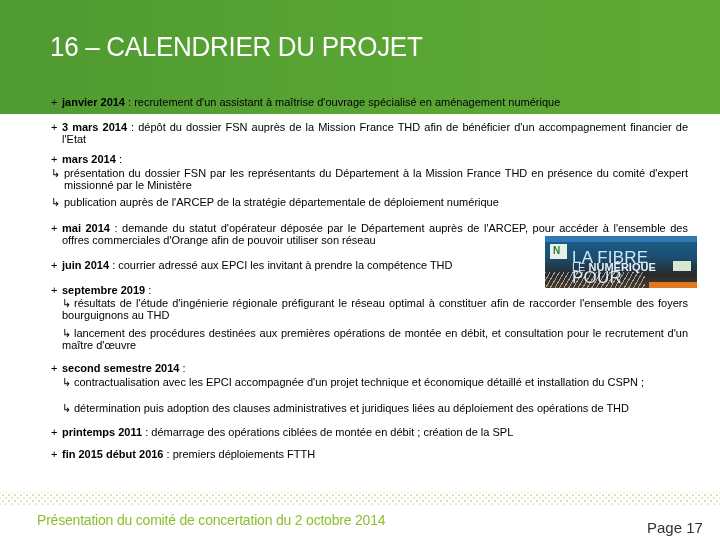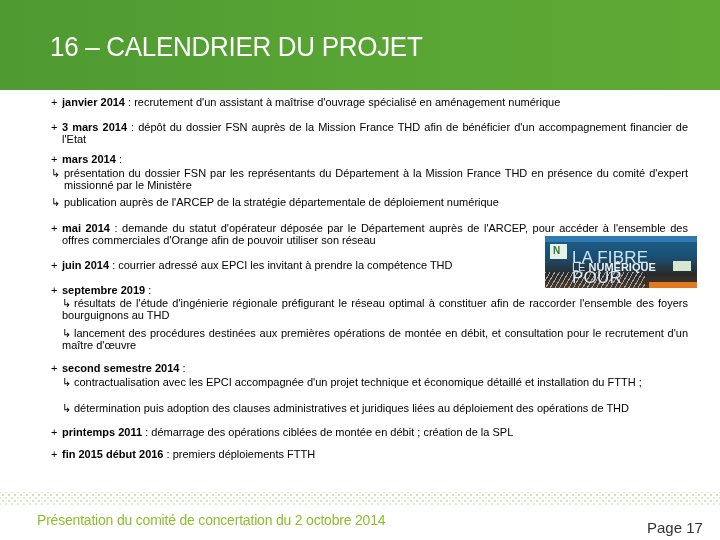--- a/index.html
+++ b/index.html
@@ -1,20 +1,20 @@
 <!DOCTYPE html>
 <html><head>
 <meta charset="utf-8">
 <style>
   * { margin: 0; padding: 0; box-sizing: border-box; }
   html, body { width: 720px; height: 540px; overflow: hidden; background: #ffffff; }
   body { position: relative; font-family: "Liberation Sans", sans-serif; color: #000; }
 
   .header {
-    position: absolute; left: 0; top: 0; width: 720px; height: 90px;
+    position: absolute; left: 0; top: 0; width: 720px; height: 114px;
     background: linear-gradient(90deg, #4f9a31 0%, #5aa634 60%, #5fa935 100%);
   }
   .title {
     position: absolute; left: 50px; top: 31px;
     color: #ffffff; font-size: 26px; font-weight: normal;
     font-family: "Liberation Sans", sans-serif; letter-spacing: -0.3px;
     transform: scaleY(1.05); transform-origin: left top;
   }
 
   .content { position: absolute; left: 48px; top: 96px; width: 640px; font-size: 11px; line-height: 12px; }
@@ -116,21 +116,21 @@
     <span class="arrow">↳</span>
     <div class="text" style="text-indent:12px;">lancement des procédures destinées aux premières opérations de montée en débit, et consultation pour le recrutement d'un maître d'œuvre</div>
   </div>
 
   <div class="item" style="top:266px;">
     <span class="plus">+</span>
     <div class="text"><b>second semestre 2014</b><span> :</span></div>
   </div>
   <div class="sub indented" style="top:280px;">
     <span class="arrow">↳</span>
-    <div class="text" style="text-indent:12px;">contractualisation avec les EPCI accompagnée d'un projet technique et économique détaillé et installation du FTTH ;</div>
+    <div class="text" style="text-indent:12px;">contractualisation avec les EPCI accompagnée d'un projet technique et économique détaillé et installation du CSPN ;</div>
   </div>
   <div class="sub indented" style="top:306px;">
     <span class="arrow">↳</span>
     <div class="text" style="text-indent:12px;">détermination puis adoption des clauses administratives et juridiques liées au déploiement des opérations de THD</div>
   </div>
 
   <div class="item" style="top:330px;">
     <span class="plus">+</span>
     <div class="text"><b>printemps 2011</b><span> : </span><span>démarrage des opérations ciblées de montée en débit ; création de la SPL</span></div>
   </div>

